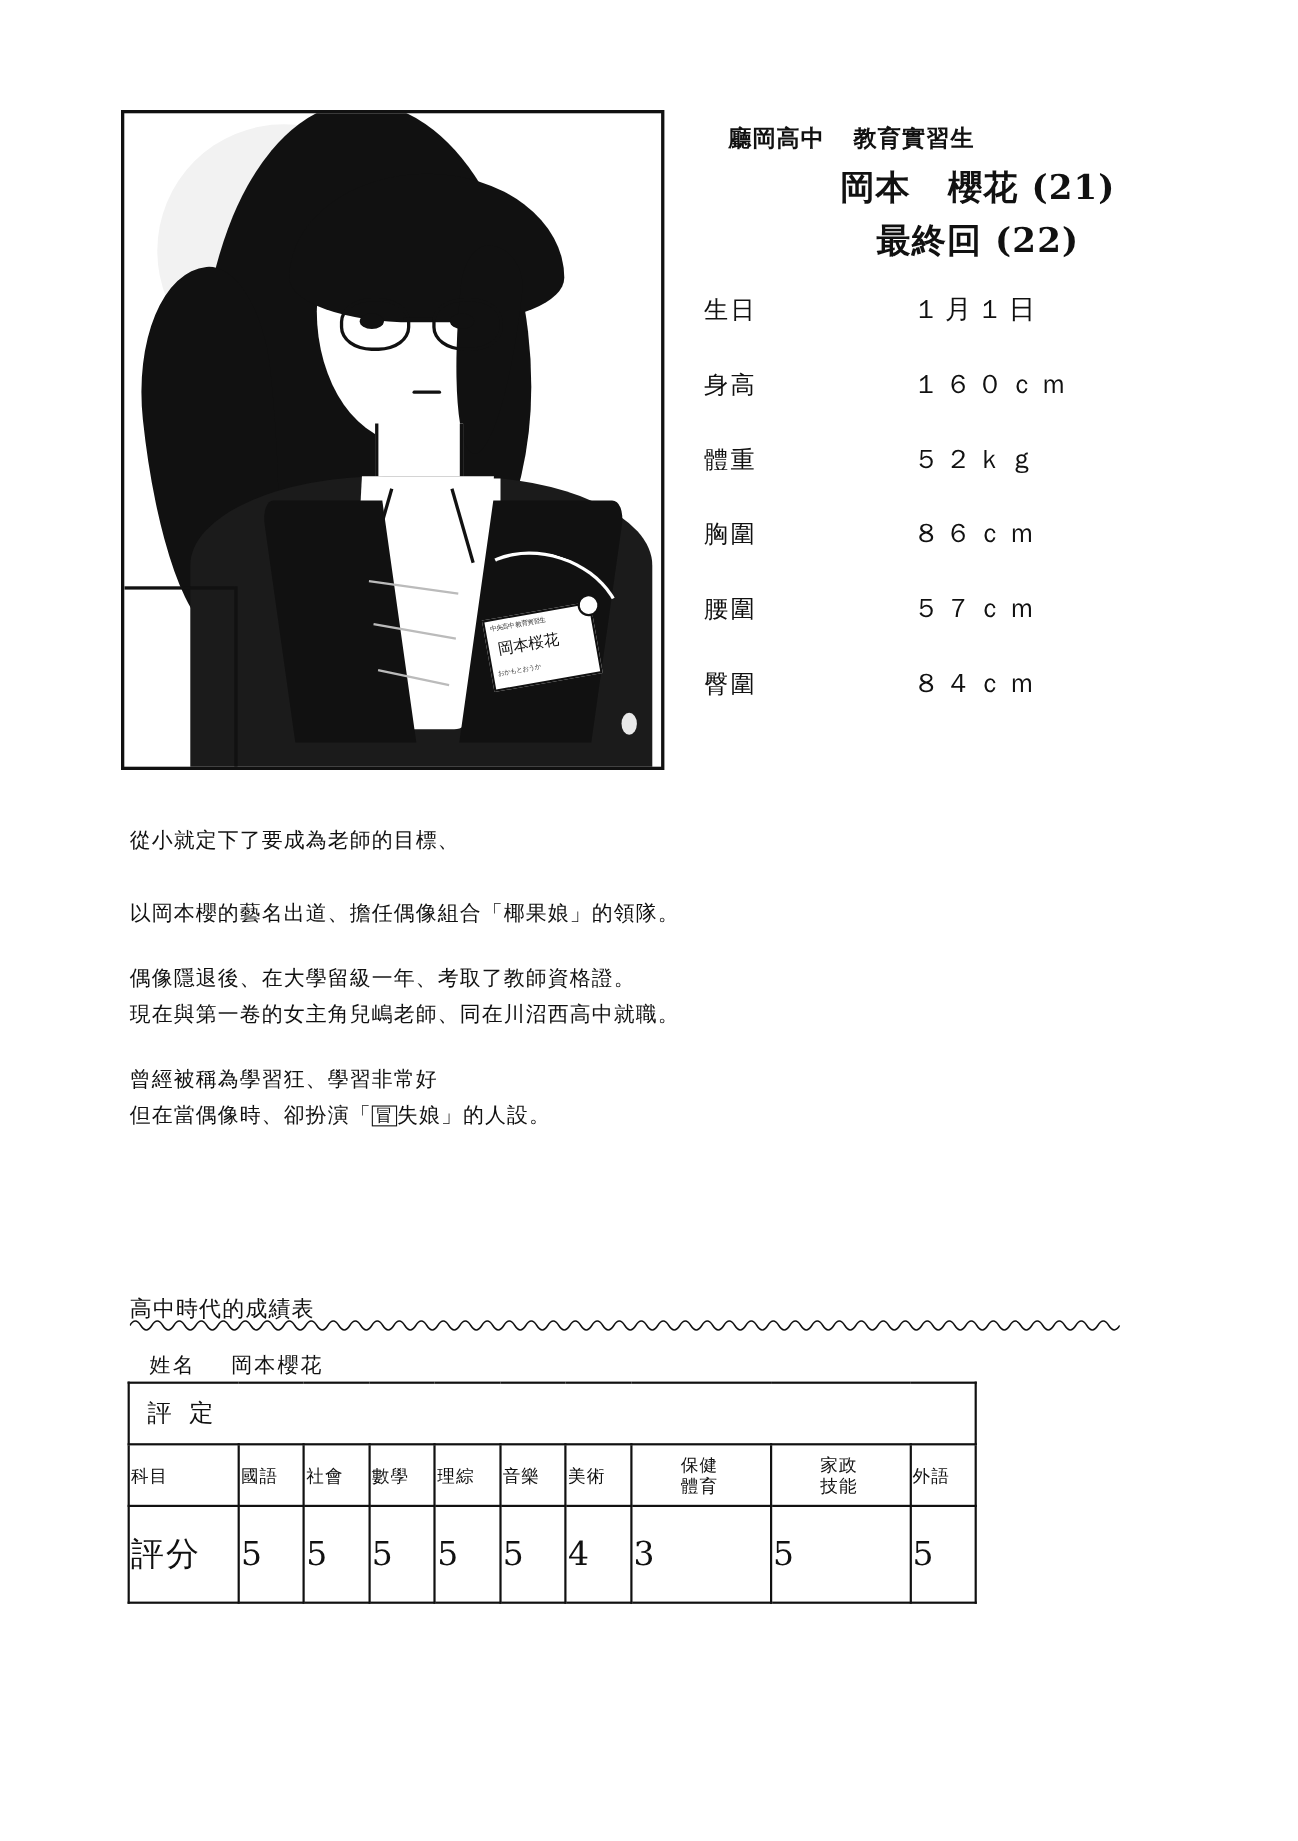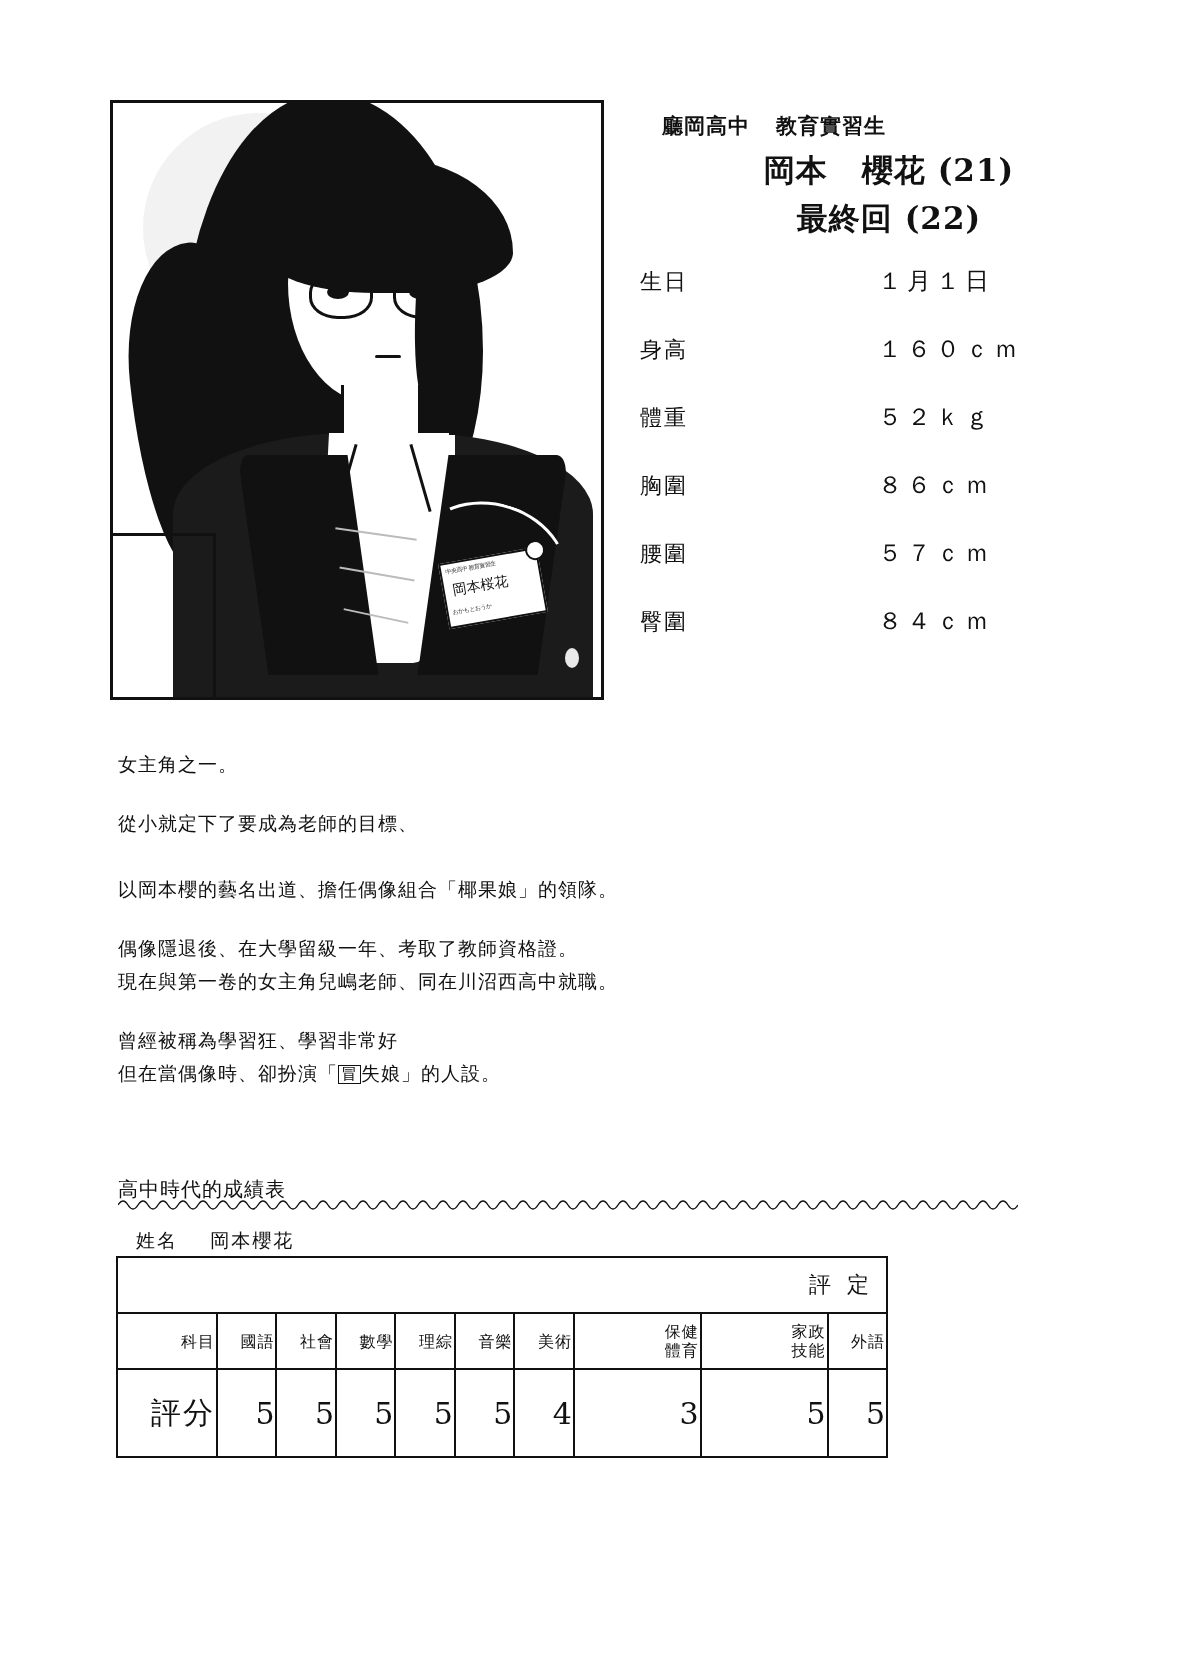--- a/index.html
+++ b/index.html
@@ -333,21 +333,20 @@
   .stats {
     position: absolute;
     left: 640px;
     top: 265px;
     width: 420px;
   }
   .stat-row {
     display: flex;
     align-items: baseline;
     height: 68px;
-    gap: 48px;
   }
   .stat-label {
     width: 190px;
     font-size: 22px;
     letter-spacing: 2px;
   }
   .stat-value {
     font-size: 24px;
     letter-spacing: 5px;
     font-weight: 500;
@@ -399,21 +398,21 @@
   .grade-table {
     position: absolute;
     left: 116px;
     top: 1256px;
     width: 772px;
     border-collapse: collapse;
     background: #fff;
   }
   .grade-table td, .grade-table th {
     border: 2px solid #111;
-    text-align: right;
+    text-align: left;
     font-weight: normal;
   }
   .grade-table .hdr-eval {
     height: 52px;
     font-size: 22px;
     letter-spacing: 16px;
     padding-left: 16px;
   }
   .grade-table .subj-row td {
     height: 52px;
@@ -518,23 +517,20 @@
       <div class="stat-value">５７ｃｍ</div>
     </div>
     <div class="stat-row">
       <div class="stat-label">臀圍</div>
       <div class="stat-value">８４ｃｍ</div>
     </div>
   </div>
 
   <div class="description">
     <p>
-      <span>女主角之一。</span>
-    </p>
-    <p>
       <span>從小就定下了要成為老師的目標、</span><br>
       <br>
       <span>以岡本櫻的藝名出道、擔任偶像組合「椰果娘」的領隊。</span>
     </p>
     <p>
       <span>偶像隱退後、在大學留級一年、考取了教師資格證。</span><br>
       <span>現在與第一卷的女主角兒嶋老師、同在川沼西高中就職。</span>
     </p>
     <p>
       <span>曾經被稱為學習狂、學習非常好</span><br>

